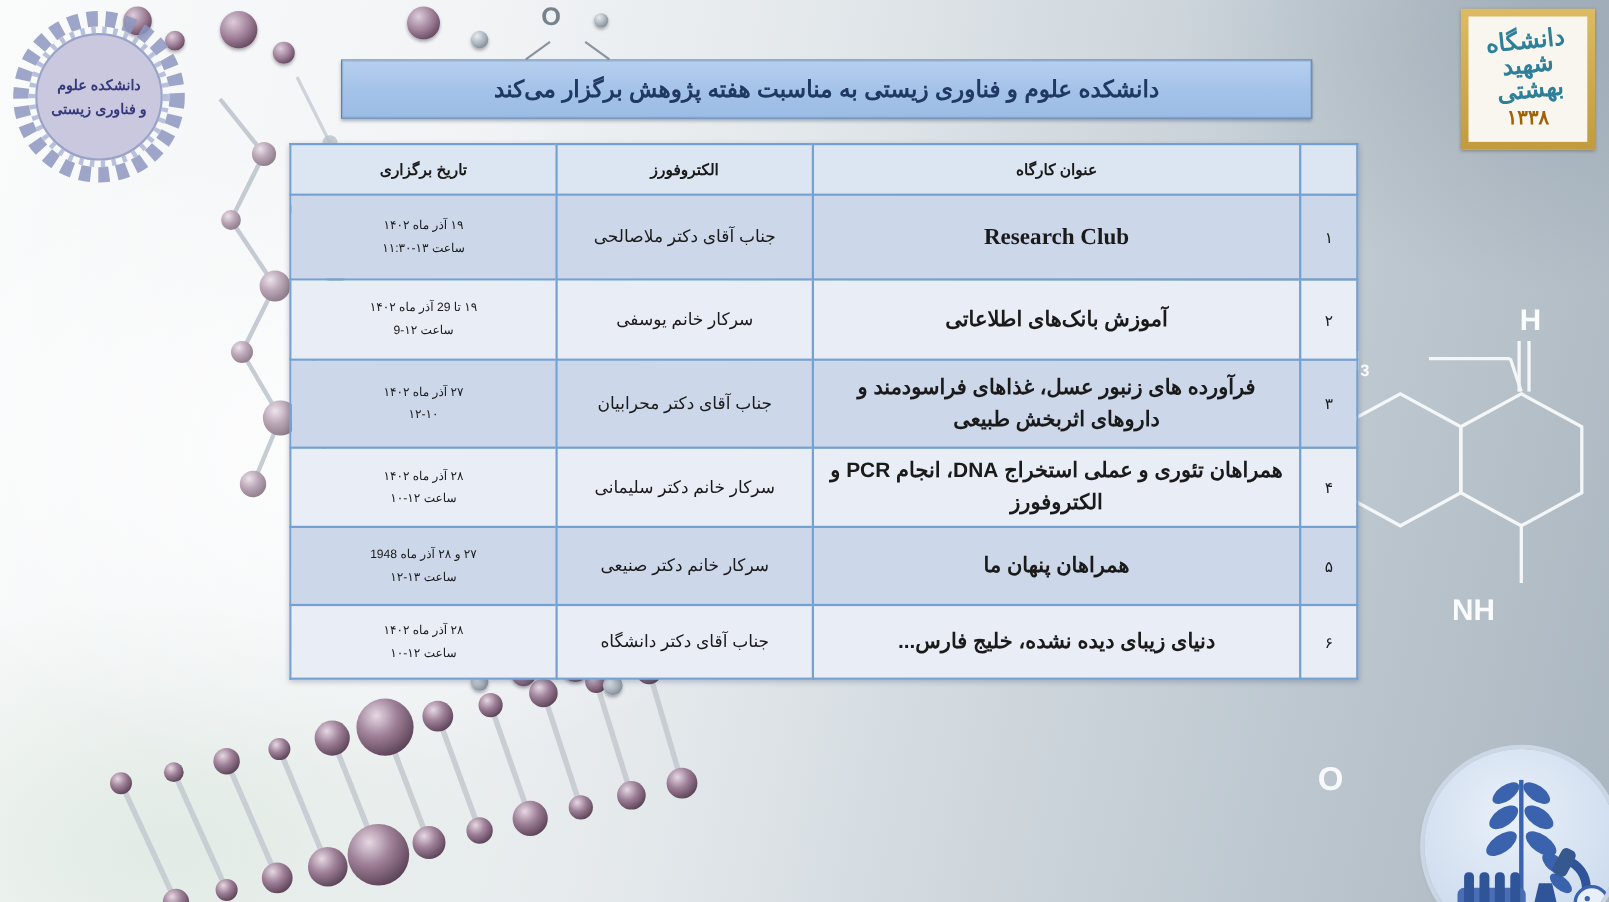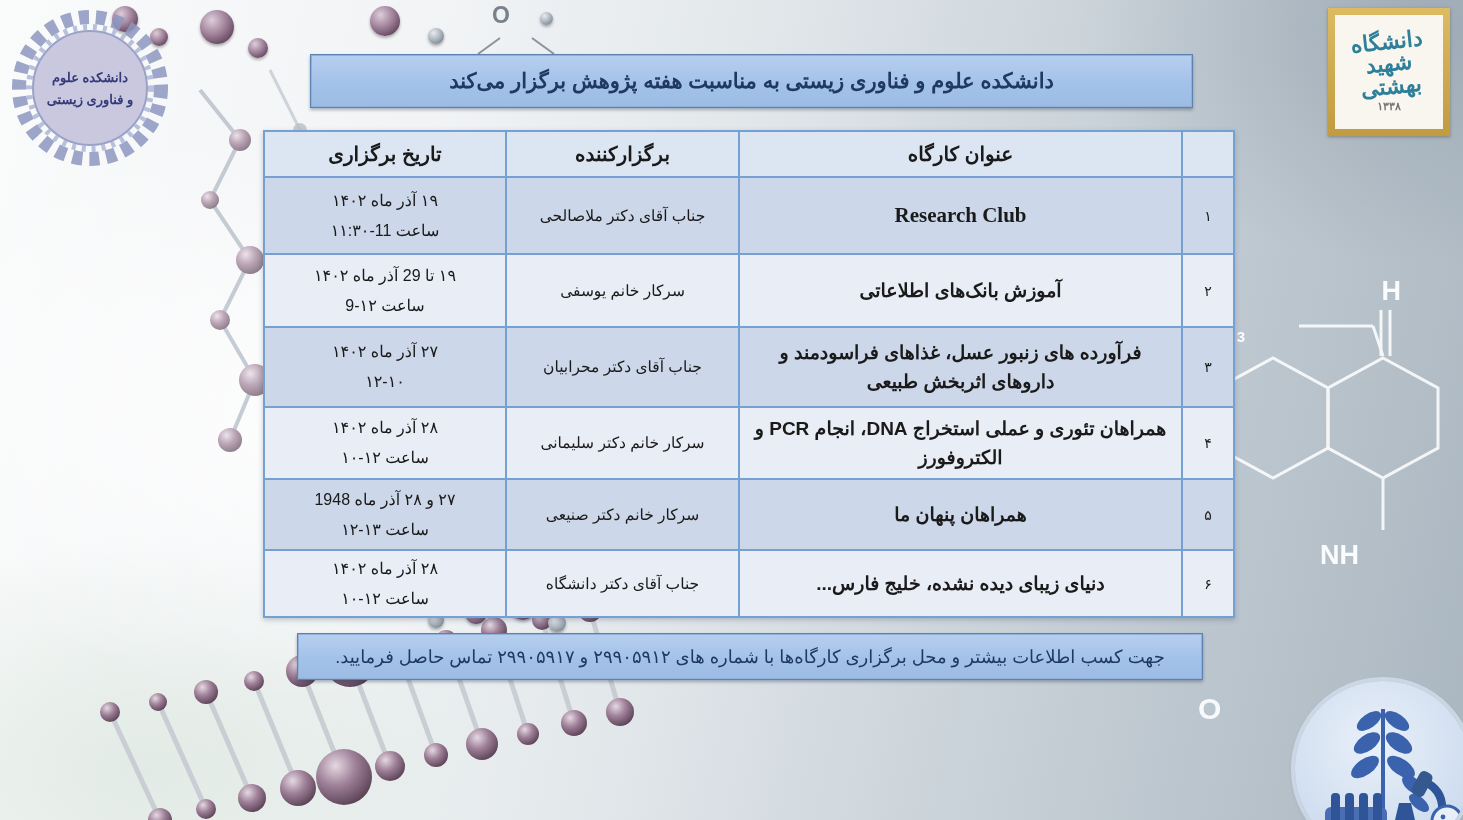--- a/index.html
+++ b/index.html
@@ -39,55 +39,55 @@
   
   #wtable{
     position:absolute;left:263px;top:130px;width:970px;height:480px;
     border-collapse:collapse;table-layout:fixed;
     box-shadow:0 2px 5px rgba(50,70,100,.28);
   }
   #wtable td,#wtable th{
     border:2px solid #74a0d2;vertical-align:middle;text-align:center;
     padding:2px 10px;color:#1a1a1a;overflow:hidden;
   }
-  #wtable thead th{background:#dce6f2;font-size:20px;font-weight:700;height:40px;}
+  #wtable thead th{background:#dce6f2;font-size:14px;font-weight:700;height:40px;}
   #wtable tbody tr:nth-child(odd) td{background:#ccd7e9;}
   #wtable tbody tr:nth-child(even) td{background:#e9edf6;}
   #wtable tbody tr:nth-child(1){height:77px;}
   #wtable tbody tr:nth-child(2){height:73px;}
   #wtable tbody tr:nth-child(3){height:80px;}
   #wtable tbody tr:nth-child(4){height:72px;}
   #wtable tbody tr:nth-child(5){height:71px;}
   #wtable tbody tr:nth-child(6){height:67px;}
   .cell-no{font-size:14px;color:#222;}
   .cell-title{font-weight:700;font-size:19px;line-height:1.55;padding:0 22px;}
   .cell-title.latin{font-family:Liberation Serif, serif;font-size:21px;}
   .cell-org{font-size:15.5px;}
-  .cell-date{font-size:16px;line-height:1.85;}
+  .cell-date{font-size:11px;line-height:1.85;}
 
   
   #faculty-badge{left:6px;top:4px;width:168px;height:168px;}
   #faculty-badge text{font-family:"Liberation Sans",sans-serif;font-size:13px;font-weight:700;fill:#34397b;}
 
   
   #university-logo{
     position:absolute;left:1328px;top:8px;width:122px;height:128px;
     background:linear-gradient(#dcbb62,#c19b3e);
     box-shadow:0 1px 3px rgba(60,50,20,.4);
     display:flex;align-items:stretch;justify-content:stretch;
   }
   #university-logo .inner{
     margin:7px;flex:1;background:#f8f6ef;display:flex;flex-direction:column;
     align-items:center;justify-content:center;overflow:hidden;
   }
   #university-logo .calligraphy{
     width:92px;color:#2e7f99;font-weight:700;font-size:22px;line-height:1.02;
     text-align:center;transform:rotate(-6deg);
   }
-  #university-logo .year{color:#737373;font-weight:700;font-size:11px;margin-top:2px;}
+  #university-logo .year{color:#a16207;font-weight:700;font-size:18px;margin-top:2px;}
 
   
   #science-badge{
     position:absolute;left:1295px;top:681px;width:176px;height:176px;border-radius:50%;
     background:radial-gradient(circle at 45% 35%, #e9f0f9, #ccdbee 75%, #bfd0e7);
     box-shadow:0 0 0 4px rgba(210,222,238,.8), 0 2px 6px rgba(60,80,110,.3);
     overflow:hidden;
   }
 
   
@@ -225,32 +225,32 @@
     <colgroup>
         <col style="width:52px">
         <col style="width:443px">
         <col style="width:233px">
         <col style="width:242px">
       </colgroup>
     <thead>
       <tr>
         <th></th>
         <th>عنوان کارگاه</th>
-        <th>برگزارکننده</th>
+        <th>الکتروفورز</th>
         <th>تاریخ برگزاری</th>
       </tr>
     </thead>
     <tbody>
       <tr>
         <td class="cell-no">۱</td>
         <td class="cell-title latin">Research Club</td>
         <td class="cell-org">جناب آقای دکتر ملاصالحی</td>
         <td class="cell-date">
             <div>۱۹ آذر ماه ۱۴۰۲</div>
-            <div>ساعت 11-۱۱:۳۰</div>
+            <div>ساعت ۱۳-۱۱:۳۰</div>
           </td>
       </tr>
       <tr>
         <td class="cell-no">۲</td>
         <td class="cell-title">آموزش بانک‌های اطلاعاتی</td>
         <td class="cell-org">سرکار خانم یوسفی</td>
         <td class="cell-date">
             <div>۱۹ تا 29 آذر ماه ۱۴۰۲</div>
             <div>ساعت ۱۲-9</div>
           </td>
@@ -287,23 +287,20 @@
         <td class="cell-title">دنیای زیبای دیده نشده، خلیج فارس...</td>
         <td class="cell-org">جناب آقای دکتر دانشگاه</td>
         <td class="cell-date">
             <div>۲۸ آذر ماه ۱۴۰۲</div>
             <div>ساعت ۱۲-۱۰</div>
           </td>
       </tr>
     </tbody>
   </table>
 
-  <div id="banner-bottom" class="banner">
-    <span>جهت کسب اطلاعات بیشتر و محل برگزاری کارگاه‌ها با شماره های ۲۹۹۰۵۹۱۲ و ۲۹۹۰۵۹۱۷ تماس حاصل فرمایید.</span>
-  </div>
 
   <div id="science-badge">
     <svg width="176" height="176" viewBox="0 0 176 176">
       <g fill="#3a62ad">
         <rect x="86" y="28" width="4" height="104"></rect>
         <ellipse cx="74" cy="40" rx="14" ry="7" transform="rotate(-35 74 40)"></ellipse>
         <ellipse cx="102" cy="40" rx="14" ry="7" transform="rotate(35 102 40)"></ellipse>
         <ellipse cx="72" cy="62" rx="15" ry="8" transform="rotate(-35 72 62)"></ellipse>
         <ellipse cx="104" cy="62" rx="15" ry="8" transform="rotate(35 104 62)"></ellipse>
         <ellipse cx="70" cy="86" rx="16" ry="8" transform="rotate(-35 70 86)"></ellipse>

